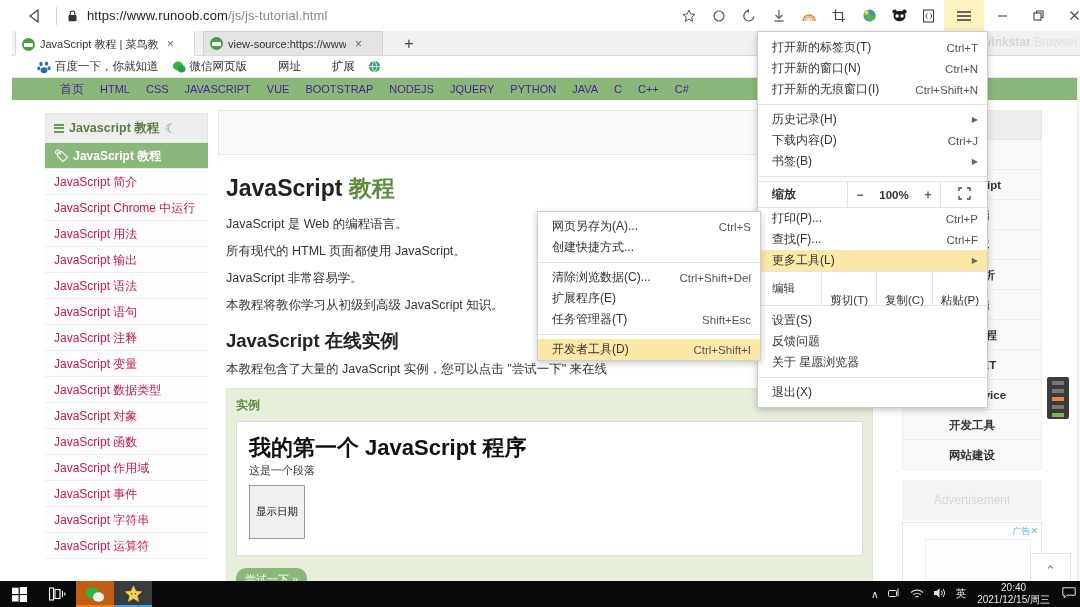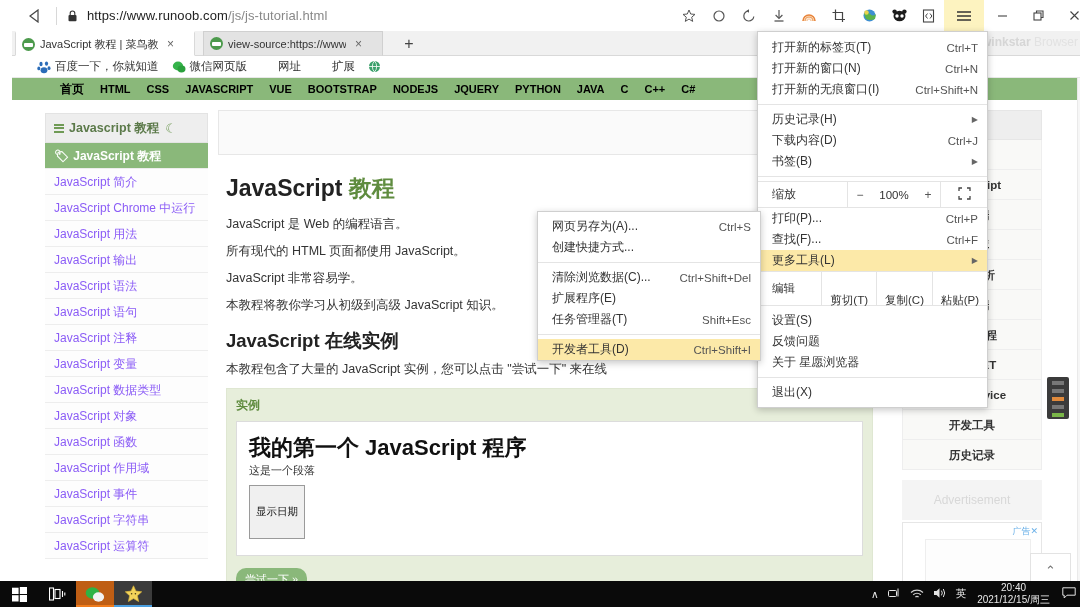--- a/index.html
+++ b/index.html
@@ -41,32 +41,32 @@
 
   
   .bmrow { position:absolute; left:0; top:56px; width:1080px; height:22px; background:#fff; display:flex; align-items:center; padding-left:25px; border-bottom:1px solid #e8e8e8; }
   .bm { display:flex; align-items:center; margin-right:13px; font-size:11.5px; color:#333; white-space:nowrap; }
   .bm .bico { width:14px; height:14px; margin-right:4px; flex:0 0 auto; }
   .bm-folder { width:12px; height:10px; background:#f5c542; border-radius:1px; }
 
   
   .page { position:absolute; left:0; top:78px; width:1080px; height:503px; background:#fff; overflow:hidden; }
   .site-nav { height:22px; background:#8ab87a; display:flex; align-items:center; padding-left:48px; }
-  .site-nav a { color:#000000; font-size:11px; margin-right:16px; text-decoration:none; white-space:nowrap;font-weight:bold; }
+  .site-nav a { color:#4c1d95; font-size:11px; margin-right:16px; text-decoration:none; white-space:nowrap; }
   .site-nav a.zh { font-size:12px; }
 
   .page-body { position:relative; height:481px; background:#fff; }
 
   
   .lsb { position:absolute; left:33px; top:13px; width:163px; background:#fff; }
   .lsb-head { height:30px; background:#eeeeee; border:1px solid #e3e3e3; display:flex; align-items:center; padding-left:8px; color:#5c7a4a; font-weight:bold; font-size:12.5px; }
   .lsb-head .burger { display:inline-block; width:10px; height:9px; margin-right:5px;
      background:linear-gradient(#6f9a55 0 2px, transparent 2px 3.5px, #6f9a55 3.5px 5.5px, transparent 5.5px 7px, #6f9a55 7px 9px); }
   .lsb-head .moon { margin-left:6px; color:#6f9a55; font-size:13px; }
-  .lsb li { list-style:none; height:26px; line-height:26px; padding-left:9px; font-size:12px; color:#8b5cf6; border-bottom:1px solid #ededed; background:#fdfdfd; }
+  .lsb li { list-style:none; height:26px; line-height:26px; padding-left:9px; font-size:12px; color:#be185d; border-bottom:1px solid #ededed; background:#fdfdfd; }
   .lsb li.sel { background:#8ab87a; color:#fff; font-weight:bold; }
   .lsb li.sel .tagico { margin-right:4px; }
 
   
   .main { position:absolute; left:206px; top:10px; width:655px; }
   .main-top-box { height:45px; background:#fafafa; border:1px solid #e7e7e7; }
   .h1 { font-size:23px; font-weight:bold; color:#222; margin:18px 0 12px 8px; }
   .h1 .g { color:#5f8c3f; }
   .h2 { font-size:18.5px; font-weight:bold; color:#222; margin:14px 0 8px 8px; }
   .p { font-size:12.5px; color:#333; margin:0 0 10px 8px; }
@@ -105,21 +105,21 @@
   .menu {
     position:absolute; background:#fff; border:1px solid #cfcfcf;
     box-shadow:0 2px 7px rgba(0,0,0,.22); font-size:12px; color:#333; z-index:50;
   }
   .mi { height:21px; display:flex; align-items:center; padding:0 9px 0 14px; white-space:nowrap; }
   .mi .lbl { flex:1; }
   .mi .acc { color:#555; font-size:11.5px; margin-left:22px; }
   .mi .arw { margin-left:16px; font-size:8px; color:#666; }
   .mi.hl { background:#fce9a8; }
   .msep { height:1px; background:#e4e4e4; margin:4px 0; }
-  .zoom-row { height:27px; display:flex; align-items:center; border-top:1px solid #e4e4e4; border-bottom:1px solid #e4e4e4; }
+  .zoom-row { height:27px; display:flex; align-items:center; border-top:1px solid #e4e4e4; border-bottom:1px solid #e4e4e4;font-weight:bold; }
   .zoom-row .zl { flex:1; padding-left:14px; }
   .zoom-row .zb { width:24px; text-align:center; color:#555; }
   .zoom-row .zv { width:44px; text-align:center; font-size:11.5px; }
   .zoom-row .zdiv { width:1px; height:27px; background:#e4e4e4; }
   .zoom-row .zfull { width:46px; text-align:center; }
   .edit-row { height:35px; display:flex; align-items:stretch; border-top:1px solid #e4e4e4; border-bottom:1px solid #e4e4e4; }
   .edit-row div { display:flex; align-items:center; justify-content:center; font-size:11.5px; }
   .edit-row .elbl { width:63px; justify-content:flex-start; padding-left:14px; }
   .edit-row .ediv { width:1px; background:#e4e4e4; }
   .edit-row .ecell { flex:1;margin-top:24px; }
@@ -377,21 +377,21 @@
           <li>CSS</li>
           <li>JavaScript</li>
           <li>服务端</li>
           <li>数据库</li>
           <li>数据分析</li>
           <li>移动端</li>
           <li>XML 教程</li>
           <li>ASP.NET</li>
           <li>Web Service</li>
           <li>开发工具</li>
-          <li>历史记录</li>
+          <li>网站建设</li>
         </ul>
         <div class="ad-box">Advertisement</div>
         <div class="ad-box2">
           <span class="ad-x">广告✕</span>
           <div class="ad-inner"></div>
         </div>
       </div>
 
       <div class="fbtns">
         <div class="fbtn">⌃</div>

